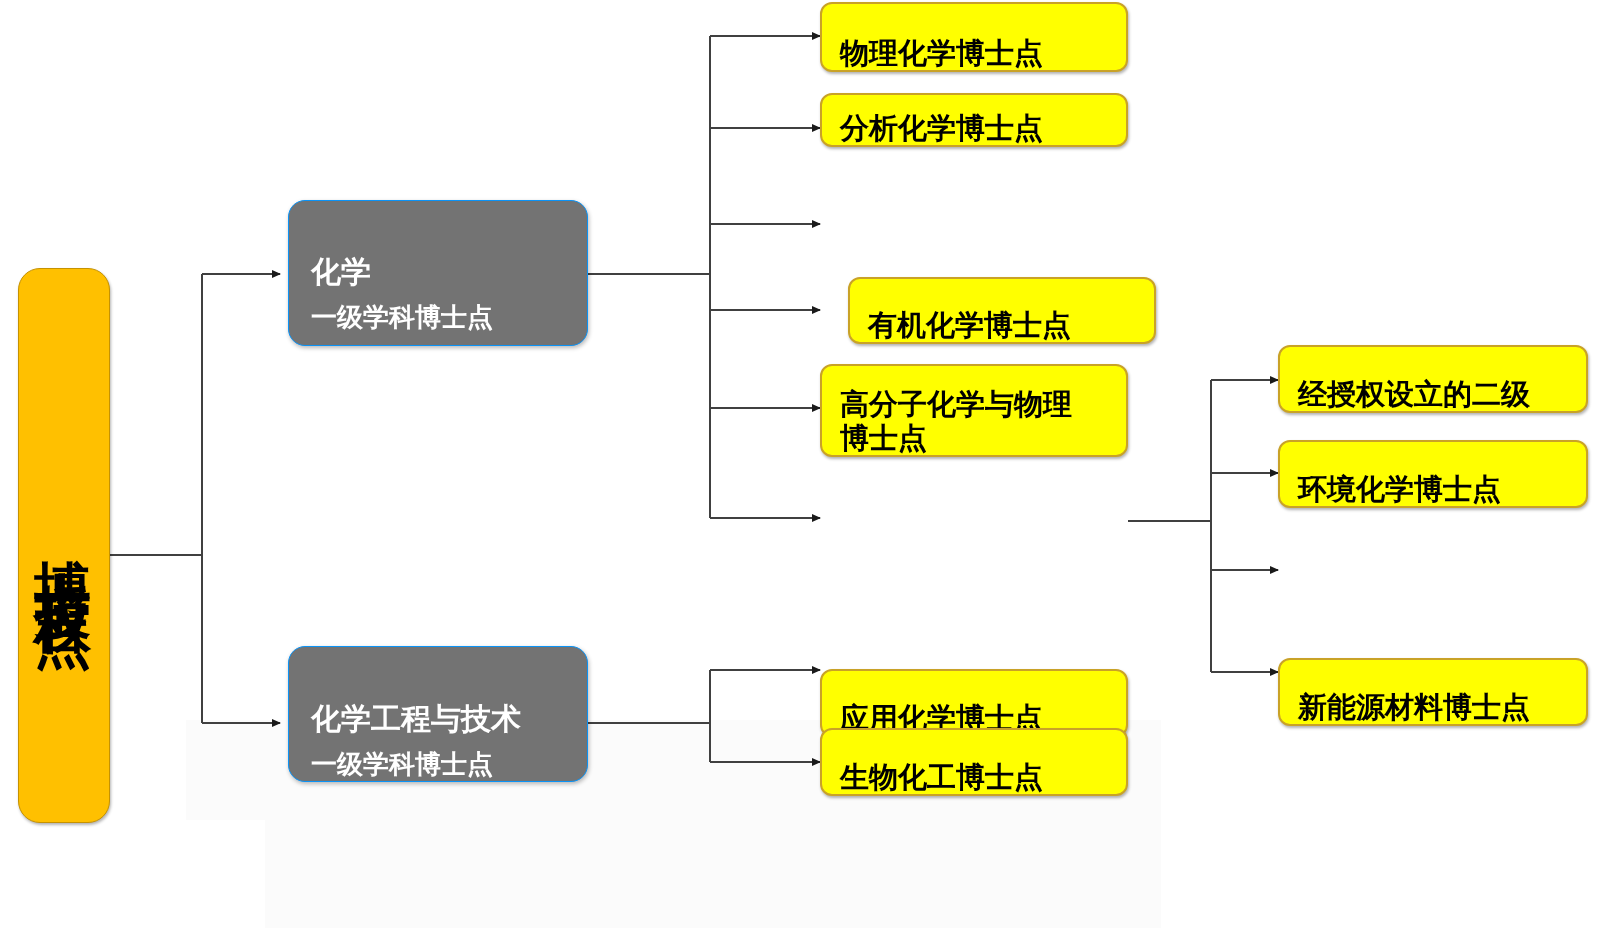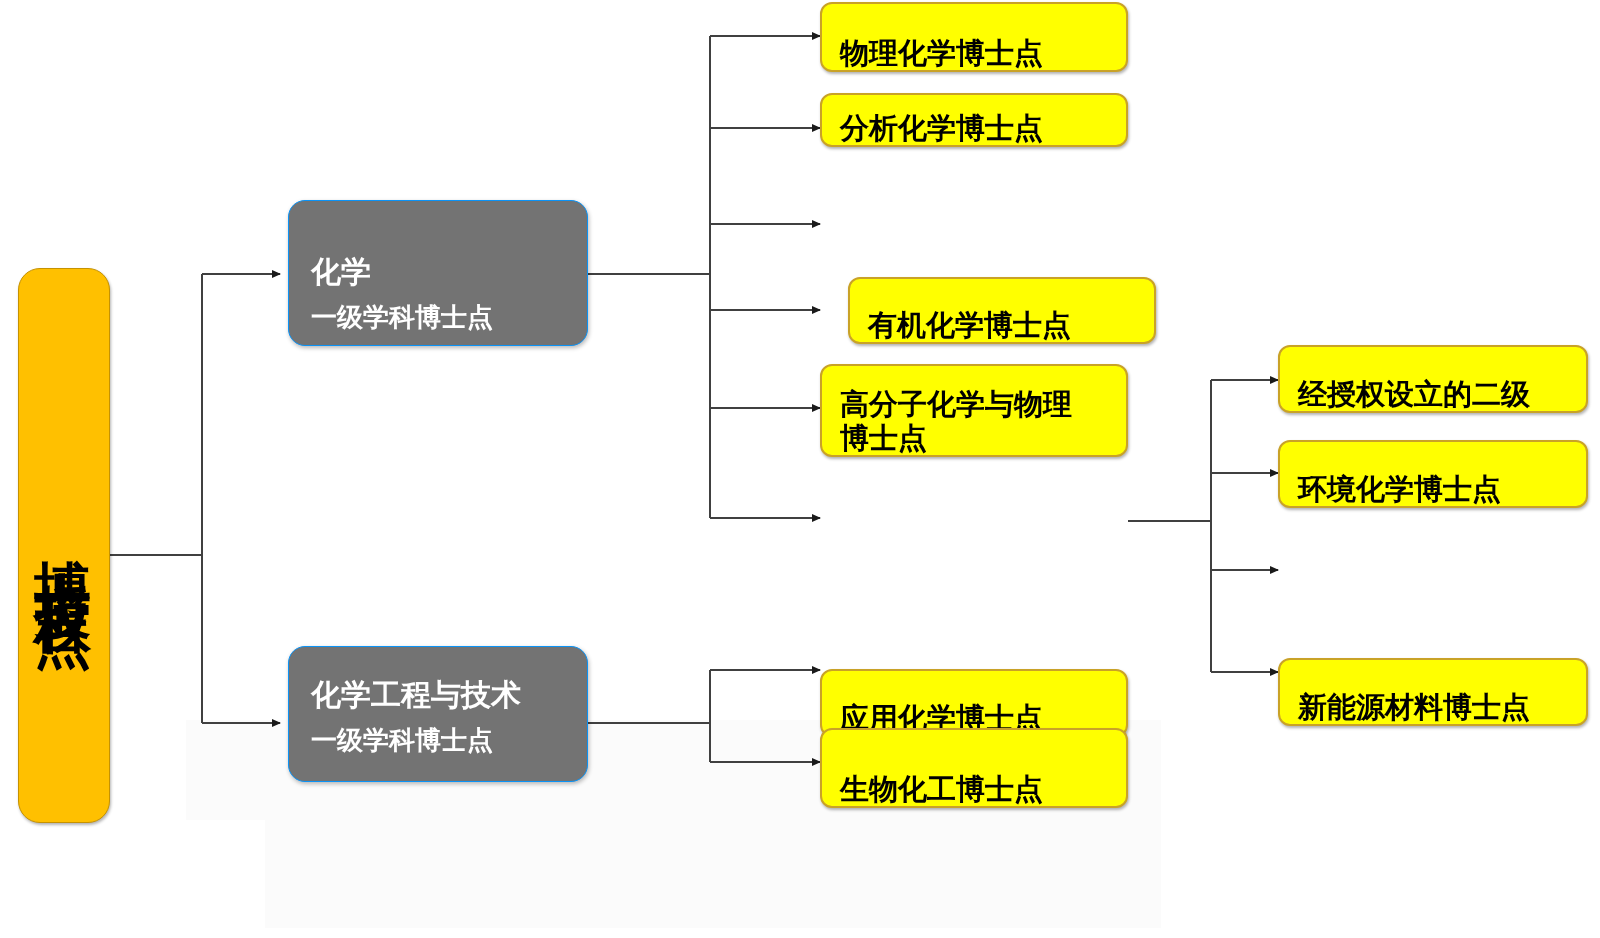--- a/index.html
+++ b/index.html
@@ -143,21 +143,21 @@
 
   <div class="node node-root" style="left:18px; top:268px; width:92px; height:555px;">
     <span class="root-label">博士授权点</span>
   </div>
 
   <div class="node node-blue" style="left:288px; top:200px; width:300px; height:146px;">
     <span class="ttl">化学</span>
     <span class="sub">一级学科博士点</span>
   </div>
 
-  <div class="node node-blue" style="left:288px; top:646px; width:300px; height:136px; padding-top:8px; padding-bottom:25px;">
+  <div class="node node-blue" style="left:288px; top:646px; width:300px; height:136px; padding-top:8px; padding-bottom:1px;">
     <span class="ttl">化学工程与技术</span>
     <span class="sub">一级学科博士点</span>
   </div>
 
   <div class="node node-yellow" style="left:820px; top:2px; width:308px; height:70px;">
     <span class="ylabel">物理化学博士点</span>
   </div>
 
   <div class="node node-yellow" style="left:820px; top:93px; width:308px; height:54px;">
     <span class="ylabel">分析化学博士点</span>
@@ -171,21 +171,21 @@
   <div class="node node-yellow" style="left:820px; top:364px; width:308px; height:93px;">
     <span class="ylabel">高分子化学与物理
 博士点</span>
   </div>
 
 
   <div class="node node-yellow" style="left:820px; top:636px; width:308px; height:68px;margin-top:33px;">
     <span class="ylabel">应用化学博士点</span>
   </div>
 
-  <div class="node node-yellow" style="left:820px; top:728px; width:308px; height:80px;">
+  <div class="node node-yellow" style="left:820px; top:728px; width:308px; height:68px;">
     <span class="ylabel">生物化工博士点</span>
   </div>
 
   <div class="node node-yellow" style="left:1278px; top:345px; width:310px; height:68px;">
     <span class="ylabel">经授权设立的二级</span>
   </div>
 
   <div class="node node-yellow" style="left:1278px; top:440px; width:310px; height:68px;">
     <span class="ylabel">环境化学博士点</span>
   </div>

